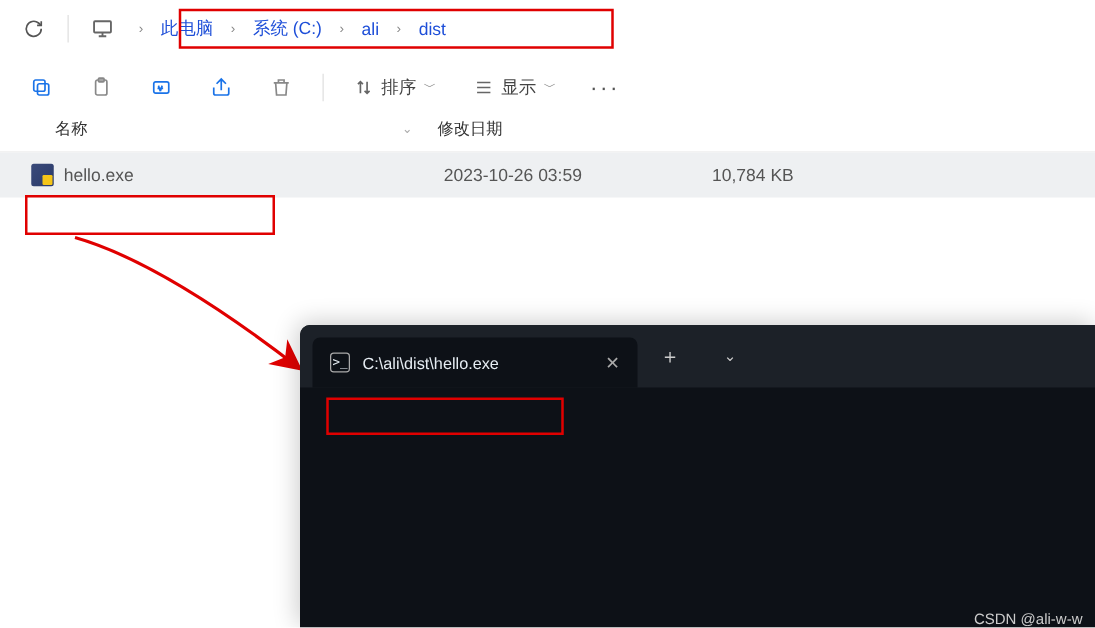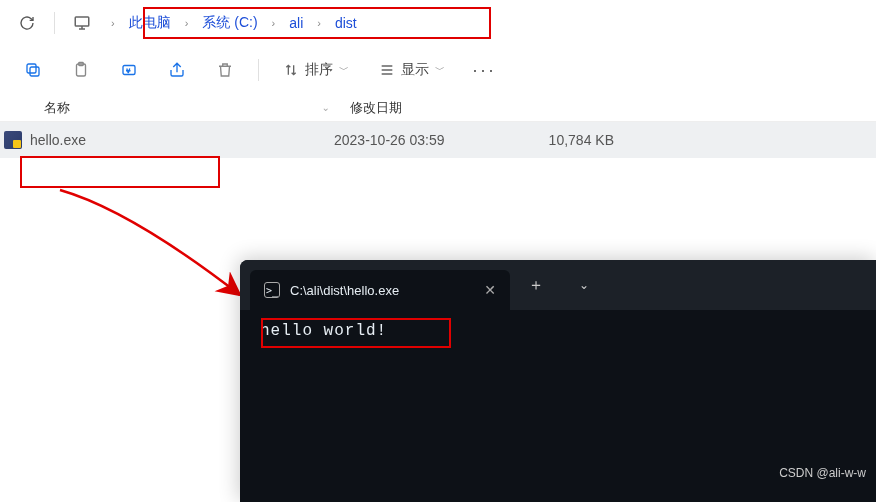--- a/index.html
+++ b/index.html
@@ -12,48 +12,48 @@
   .crumb { padding: 2px 8px; color: #1d4ed8; font-size: 14px; }
   .chev { color: #888; font-size: 11px; margin: 0 2px; }
   .mon-icon { color: #666; }
 
   .toolbar { display: flex; align-items: center; height: 48px; padding: 0 14px; gap: 10px; }
   .tool-btn { width: 38px; height: 38px; display: flex; align-items: center; justify-content: center; color: #1a73e8; border-radius: 4px; }
   .tool-btn.dim { color: #888; }
   .tool-combo { display: flex; align-items: center; gap: 6px; height: 38px; padding: 0 10px; color: #444; font-size: 14px; border-radius: 4px; }
   .arrow-icon { color: #666; }
 
-  .header-row { display: flex; align-items: center; height: 28px; border-bottom: 1px solid #eee; font-size: 13px; color: #333; padding-left: 20px; }
+  .header-row { display: flex; align-items: flex-start; height: 28px; border-bottom: 1px solid #eee; font-size: 13px; color: #333; padding-left: 20px; }
   .col-name { width: 330px; display:flex; align-items:center; gap:4px; }
   .col-name .sort { color:#aaa; font-size:10px; margin-left:auto; margin-right:20px; }
   .col-mod { width: 180px; }
   .col-type { width: 128px; }
   .col-size { width: 120px; text-align: right; padding-right: 20px; }
 
-  .file-row { display: flex; align-items: center; height: 36px; background: #eef0f2; padding-left: 4px; color: #555; font-size: 14px; }
+  .file-row { display: flex; align-items: center; height: 36px; background: #eef0f2; padding-left: 25px; color: #555; font-size: 14px; }
   .file-row .col-name { display:flex; align-items:center; gap:8px; }
   .file-icon { width:18px; height:18px; background: linear-gradient(135deg,#3a4a7a 0%,#2a3a6a 100%); border-radius:2px; position:relative; }
   .file-icon::after { content:""; position:absolute; bottom:1px; right:1px; width:8px; height:8px; background:#f5c518; border-radius:1px; }
 
   .annot-bc { position:absolute; left:143px; top:7px; width:348px; height:32px; border:2px solid #e00000; pointer-events:none; }
   .annot-file { position:absolute; left:20px; top:156px; width:200px; height:32px; border:2px solid #e00000; pointer-events:none; }
   .annot-out { position:absolute; left:261px; top:318px; width:190px; height:30px; border:2px solid #e00000; pointer-events:none; }
 
   .arrow-svg { position:absolute; left:40px; top:180px; pointer-events:none; }
 
   .terminal { position:absolute; left:240px; top:260px; width:636px; height:242px; background:#0d1117; border-radius:8px 0 0 0; box-shadow: -2px -2px 20px rgba(0,0,0,0.2); overflow:hidden; }
   .term-tabs { display:flex; align-items:center; height:50px; background:#1c2128; padding-left:10px; }
   .term-tab { display:flex; align-items:center; gap:10px; background:#0d1117; height:40px; margin-top:10px; padding:0 14px; border-radius:6px 6px 0 0; color:#e6edf3; font-size:13px; min-width:260px; }
   .term-tab .close { margin-left:auto; color:#aaa; font-size:14px; }
   .term-act { display:flex; align-items:center; gap:4px; margin-left:4px; }
   .term-act div { width:44px; height:40px; display:flex; align-items:center; justify-content:center; color:#ccc; font-size:16px; }
   .term-body { padding:12px 20px; color:#e6edf3; font-family: Consolas, "Courier New", monospace; font-size:16px; letter-spacing:1px; }
   .term-ico { width:16px; height:16px; display:inline-flex; align-items:center; justify-content:center; border:1px solid #aaa; border-radius:3px; font-size:10px; font-family:monospace; }
 
-  .watermark { position:absolute; right:10px; bottom:22px; color:#ccc; font-size:12px; }
+  .watermark { position:absolute; right:10px; bottom:0; color:#ccc; font-size:12px; }
 </style>
 </head>
 <body>
 
 <div class="nav-row">
   <div class="nav-btn">
     <svg width="16" height="16" viewBox="0 0 24 24" fill="none" stroke="currentColor" stroke-width="2">
         <path d="M21 12a9 9 0 1 1-3.3-6.9L21 8"></path>
         <path d="M21 3v5h-5"></path>
       </svg>
@@ -159,18 +159,17 @@
     <div class="term-tab">
       <span class="term-ico">&gt;_</span>
       <span>C:\ali\dist\hello.exe</span>
       <span class="close">✕</span>
     </div>
     <div class="term-act">
       <div>＋</div>
       <div style="font-size:12px">⌄</div>
     </div>
   </div>
-  <div class="term-body">hello world!</div>
 </div>
 
 <div class="annot-out"></div>
 
 <div class="watermark">CSDN @ali-w-w</div>
 
 </body></html>

